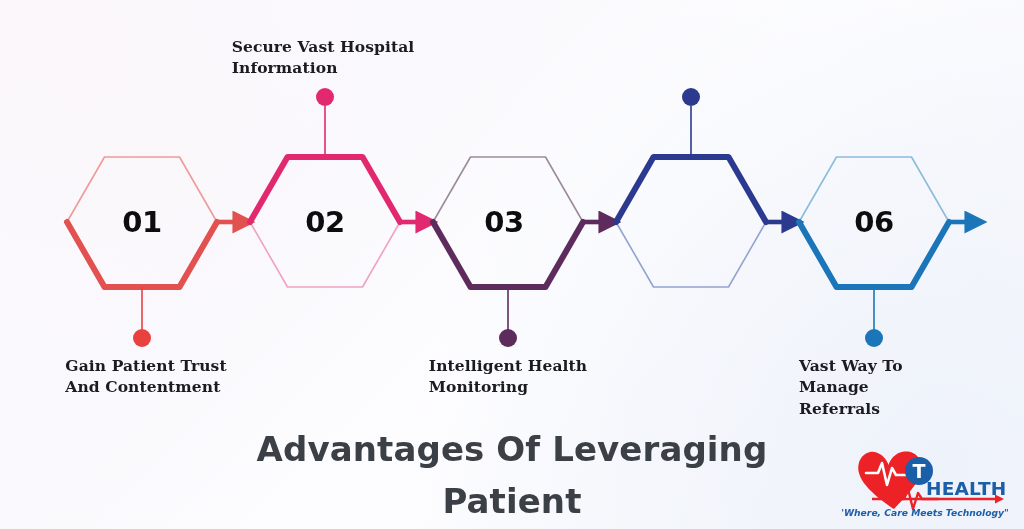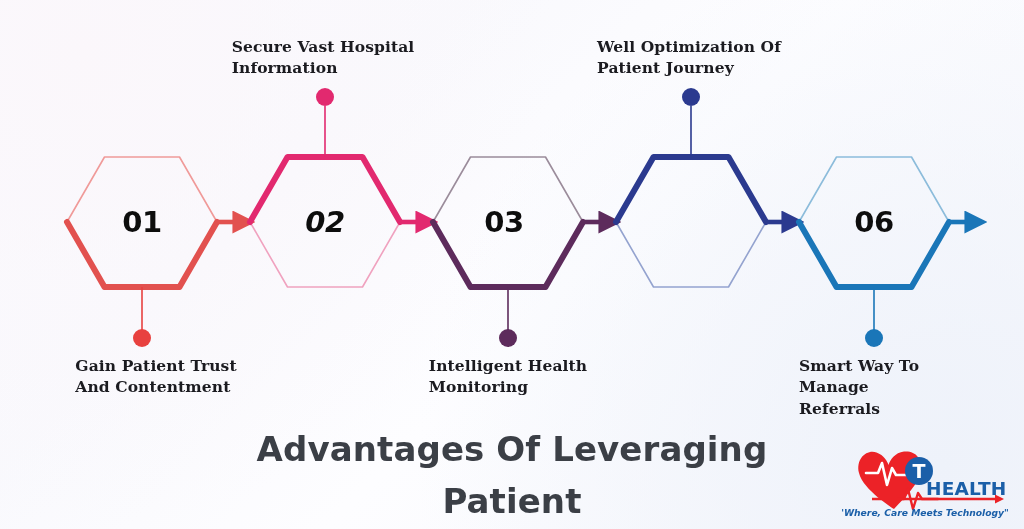--- a/index.html
+++ b/index.html
@@ -155,33 +155,31 @@
         <path d="M 799,222 L 836.5,157 L 911.5,157 L 949,222" fill="none" stroke="#8cbcdb" stroke-width="1.6" stroke-linecap="round" stroke-linejoin="round"></path>
         <path d="M 949,222 L 911.5,287 L 836.5,287 L 799,222" fill="none" stroke="#1a76b8" stroke-width="6" stroke-linecap="round" stroke-linejoin="round"></path>
         <line x1="874" y1="287" x2="874" y2="330" stroke="#1a76b8" stroke-width="1.6"></line>
         <circle cx="874" cy="338" r="9" fill="#1a76b8"></circle>
       </g>
 
       <line x1="949" y1="222" x2="975" y2="222" stroke="#1a76b8" stroke-width="4.6" marker-end="url(#ah5)"></line>
     </svg>
 
     <div class="hex-number" style="left:142px; top:222px;">01</div>
-    <div class="hex-number" style="left:325px; top:222px;font-style:italic;">02</div>
+    <div class="hex-number" style="left:325px; top:222px;">02</div>
     <div class="hex-number" style="left:504px; top:222px;">03</div>
     <div class="hex-number" style="left:874px; top:222px;">06</div>
 
-    <div class="step-label" style="left:156px; top:355px;">Gain Patient Trust
+    <div class="step-label" style="left:146px; top:355px;">Gain Patient Trust
 And Contentment</div>
     <div class="step-label" style="left:323px; top:36px;">Secure Vast Hospital
 Information</div>
     <div class="step-label" style="left:508px; top:355px;">Intelligent Health
 Monitoring</div>
-    <div class="step-label" style="left:689px; top:36px;">Well Optimization Of
-Patient Journey</div>
-    <div class="step-label" style="left:874px; top:355px;">Smart Way To
+    <div class="step-label" style="left:874px; top:355px;">Vast Way To
 Manage Referrals</div>
   </div>
 
   <div id="main-title">Advantages Of Leveraging Patient
 Experience Management Solution</div>
 
   <svg id="logo" viewBox="0 0 166 86">
 
     <path d="M30,62 L158,62" stroke="#ec2227" stroke-width="2.6" fill="none"></path>
     <path d="M153,57.5 L162,62 L153,66.5 z" fill="#ec2227"></path>

